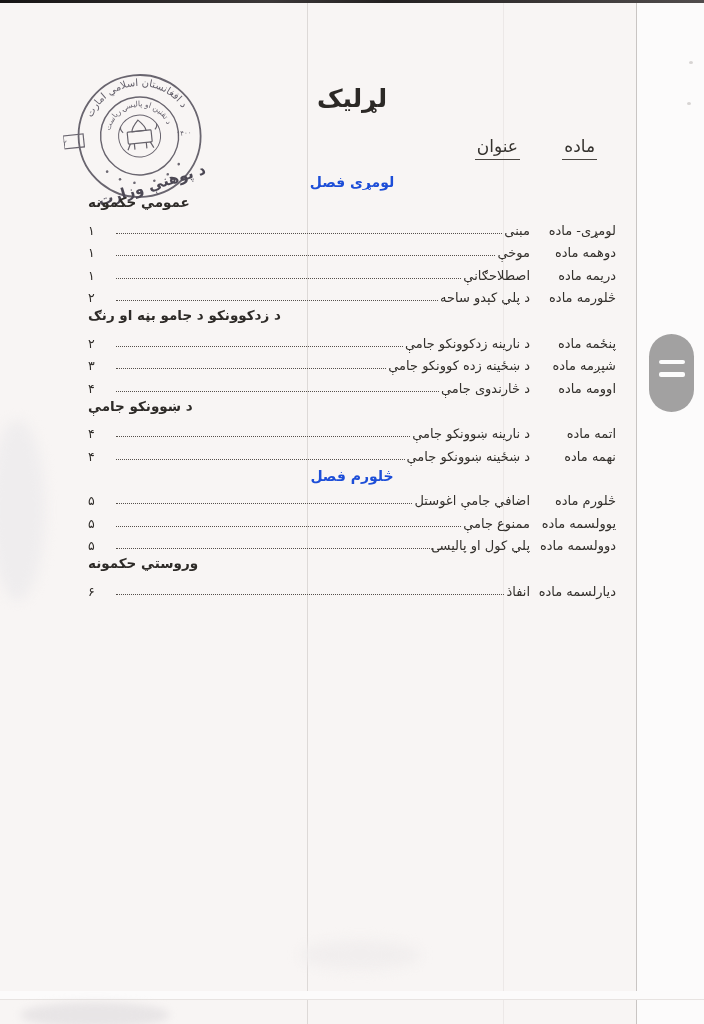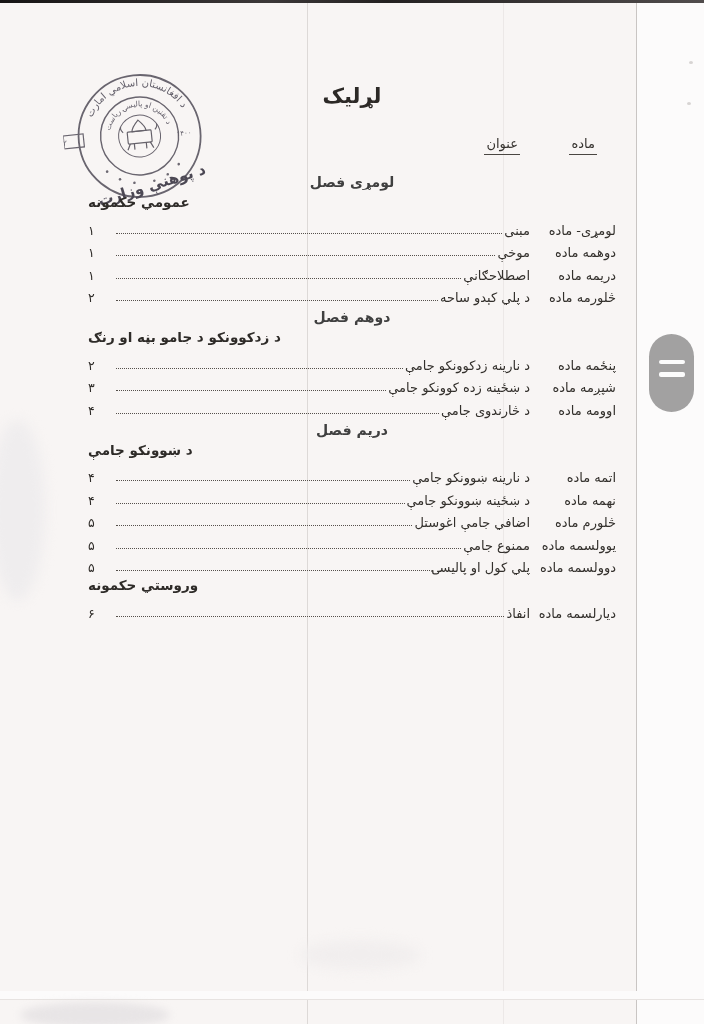--- a/index.html
+++ b/index.html
@@ -31,29 +31,29 @@
   .seal{position:absolute;left:64px;top:60px;width:152px;height:160px;transform:rotate(-6deg);opacity:.88;}
   .seal svg{width:100%;height:100%;}
   .seal-bottom-text{
     position:absolute;left:96px;top:176px;transform:rotate(-17deg);
     font-size:15px;font-weight:bold;color:#4c4854;letter-spacing:1px;white-space:nowrap;
   }
 
   
   .doc-title{
     position:absolute;top:84px;right:88px;width:528px;text-align:center;
-    font-size:21px;font-weight:bold;color:#2c2926;letter-spacing:.5px;
-  }
-  .col-head{position:absolute;top:136px;font-size:13px;color:#35322e;}
+    font-size:25px;font-weight:bold;color:#2c2926;letter-spacing:.5px;
+  }
+  .col-head{position:absolute;top:136px;font-size:17px;color:#35322e;}
   .col-head span{border-bottom:1.2px solid #4a4642;padding:0 2px 3px;}
   .col-head.article-col{right:107px;margin-left:48px;}
   .col-head.title-col{right:184px;}
 
   .toc{position:absolute;top:170px;right:88px;width:528px;direction:rtl;}
-  .chapter-head{text-align:center;font-weight:bold;font-size:14px;line-height:19px;color:#404040;margin-top:3px;}
+  .chapter-head{text-align:center;font-weight:bold;font-size:14px;line-height:19px;color:#1d4ed8;margin-top:3px;}
   .chapter-sub{text-align:left;font-weight:bold;font-size:13.5px;line-height:21px;color:#2e2b28;margin-bottom:2px;}
   .row{display:flex;direction:rtl;align-items:flex-end;height:22.5px;font-size:13px;color:#33302c;}
   .row .article{flex:none;width:86px;white-space:nowrap;}
   .row .rtitle{flex:none;white-space:nowrap;}
   .row .dots{flex:1 1 auto;border-bottom:1.8px dotted #55504b;margin:0 2px 4px 6px;height:0;}
   .row .pnum{flex:none;width:22px;text-align:left;font-size:12.5px;color:#2f2c29;}
 
   
   .side-handle{
     position:absolute;left:649px;top:334px;width:45px;height:78px;
@@ -159,21 +159,20 @@
   <div class="row">
     <span class="article">څلورمه ماده</span>
     <span class="rtitle">د پلي کېدو ساحه</span>
     <span class="dots"></span>
     <span class="pnum">۲</span>
   </div>
 </div>
   </div>
 
   <div class="chapter">
-    <div class="chapter-head">دوهم فصل</div>
     <div class="chapter-sub">د زدکوونکو د جامو بڼه او رنګ</div>
     <div>
   <div class="row">
     <span class="article">پنځمه ماده</span>
     <span class="rtitle">د نارينه زدکوونکو جامې</span>
     <span class="dots"></span>
     <span class="pnum">۲</span>
   </div>
 
   <div class="row">
@@ -186,40 +185,40 @@
   <div class="row">
     <span class="article">اوومه ماده</span>
     <span class="rtitle">د څارندوی جامې</span>
     <span class="dots"></span>
     <span class="pnum">۴</span>
   </div>
 </div>
   </div>
 
   <div class="chapter">
-    <div class="chapter-head">دريم فصل</div>
     <div class="chapter-sub">د ښوونکو جامې</div>
     <div>
   <div class="row">
     <span class="article">اتمه ماده</span>
     <span class="rtitle">د نارينه ښوونکو جامې</span>
     <span class="dots"></span>
     <span class="pnum">۴</span>
   </div>
 
   <div class="row">
     <span class="article">نهمه ماده</span>
     <span class="rtitle">د ښځينه ښوونکو جامې</span>
     <span class="dots"></span>
     <span class="pnum">۴</span>
   </div>
 </div>
   </div>
 
   <div class="chapter">
+    <div class="chapter-head">څلورم فصل</div>
     <div>
   <div class="row">
     <span class="article">څلورم ماده</span>
     <span class="rtitle">اضافي جامې اغوستل</span>
     <span class="dots"></span>
     <span class="pnum">۵</span>
   </div>
 
   <div class="row">
     <span class="article">يوولسمه ماده</span>

